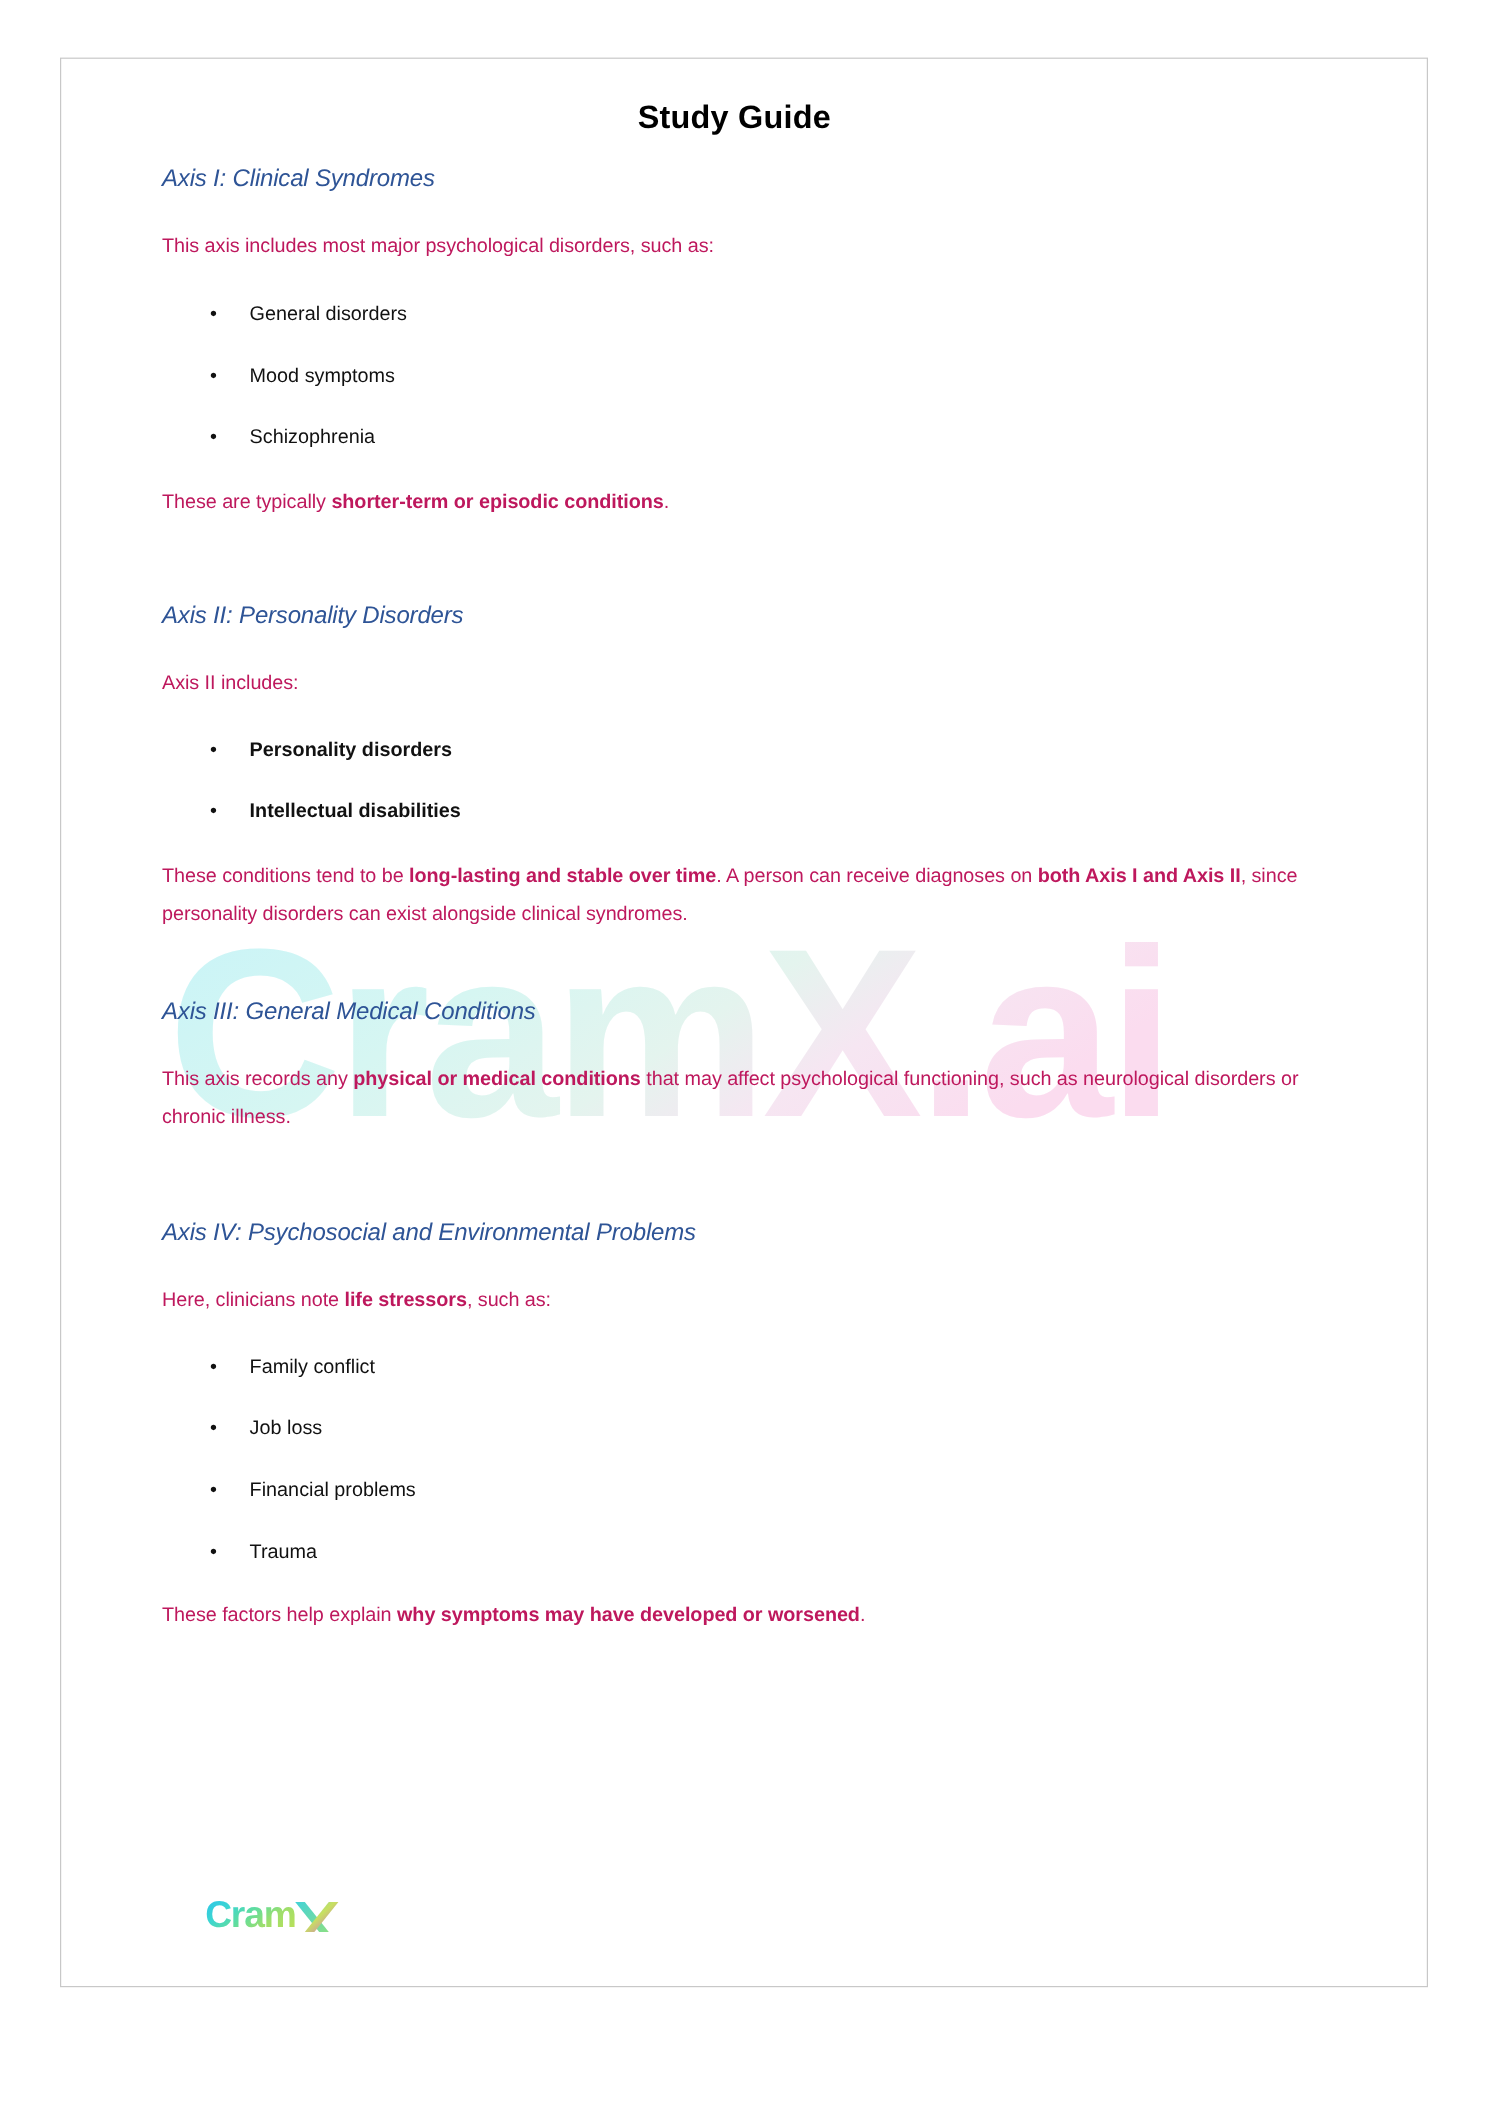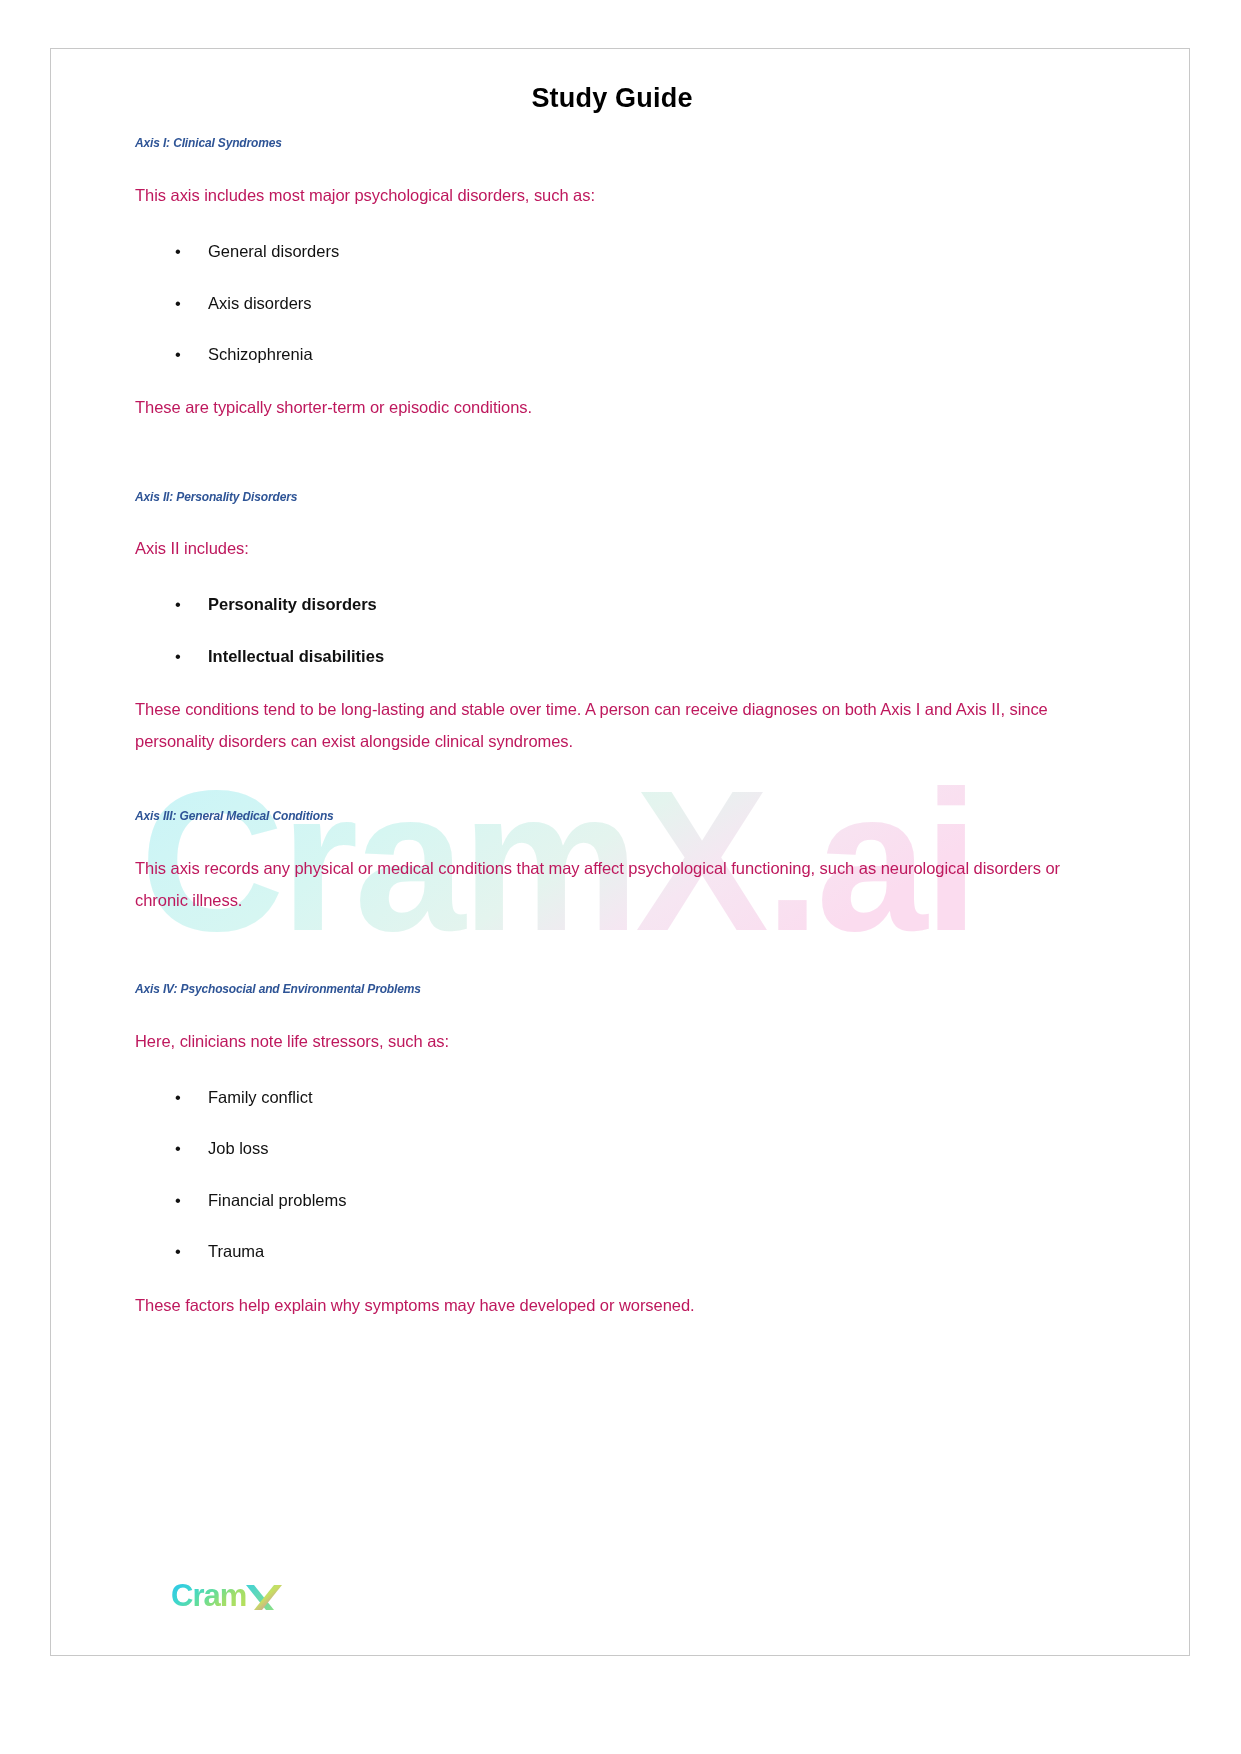--- a/index.html
+++ b/index.html
@@ -64,39 +64,39 @@
     font-size: 27px;
     font-weight: bold;
     color: #000000;
     letter-spacing: 0.2px;
     margin: 33px 16px 0 0;
     line-height: 1.2;
   }
 
   h2.section-heading {
     font-family: "Liberation Sans", sans-serif;
-    font-size: 12px;
-    font-weight: bold;
+    font-size: 20px;
+    font-weight: normal;
     font-style: italic;
     color: #2e5496;
     margin: 0;
     padding: 0;
     line-height: 1.3;
     letter-spacing: -0.15px;
   }
 
   p.body-text {
     font-size: 16.5px;
     color: #be185d;
     line-height: 1.95;
     margin: 0;
     padding: 0;
     letter-spacing: -0.05px;
   }
-  p.body-text b { font-weight: normal; margin-top: 20px; }
+  p.body-text b { font-weight: bold; margin-top: 20px; }
 
   ul.bullets {
     list-style: none;
     margin: 0;
     padding: 0;
   }
   ul.bullets li {
     font-size: 16.5px;
     color: #111111;
     line-height: 1.6;
@@ -163,21 +163,21 @@
     <p class="body-text">This axis includes most major psychological disorders, such as:</p>
     <div class="sp-list-gap"></div>
     <ul class="bullets">
       <li>
         <span class="bullet-dot">•</span>
         <span>General disorders</span>
       </li>
       <div class="sp-item-gap"></div>
       <li>
         <span class="bullet-dot">•</span>
-        <span>Axis disorders</span>
+        <span>Mood symptoms</span>
       </li>
       <div class="sp-item-gap"></div>
       <li>
         <span class="bullet-dot">•</span>
         <span>Schizophrenia</span>
       </li>
     </ul>
     <div class="sp-para-gap"></div>
     <p class="body-text"><span>These are typically </span><b>shorter-term or episodic conditions</b><span>.</span></p>
 

